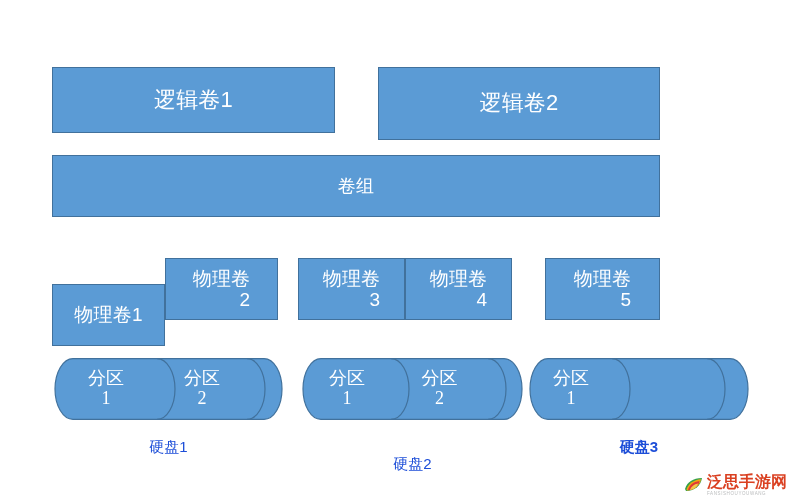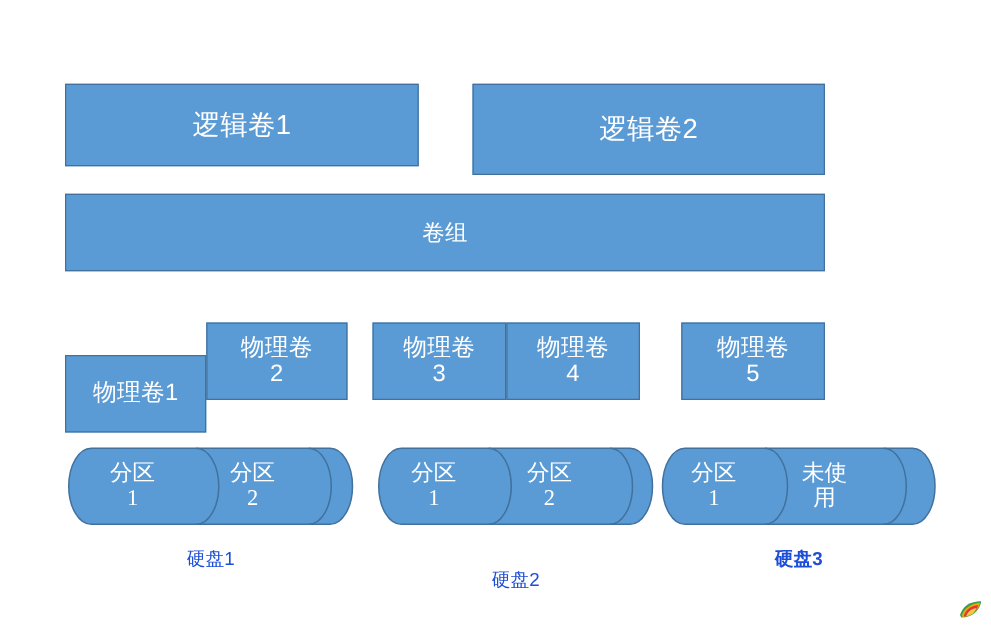--- a/index.html
+++ b/index.html
@@ -26,21 +26,21 @@
   
   .node {
     position: absolute;
     box-sizing: border-box;
     background: #5b9bd5;
     border: 1px solid #41719c;
     color: #ffffff;
     display: flex;
     align-items: center;
     justify-content: center;
-    text-align: center;
+    text-align: right;
     line-height: 1.12;
     letter-spacing: 0.2px;
     white-space: pre-line;
     user-select: none;
   }
 
   .lv       { font-size: 22px; }
   .vg       { font-size: 18px; }
   .pv       { font-size: 19px; }
 
@@ -161,28 +161,30 @@
       </div>
       <div class="disk-caption" style="left: 303px; top: 455px; width: 219px;">硬盘2</div>
       <div class="disk" style="left: 530px; top: 358px; width: 218px; height: 62px;">
         <svg width="218" height="62" viewBox="0 0 218 62">
           <path d="M 18 0.6 L 200 0.6 A 18 30.4 0 0 1 200 61.4 L 18 61.4 A 18 30.4 0 0 1 18 0.6 Z" fill="#5b9bd5" stroke="#41719c" stroke-width="1.2"></path>
           <path d="M 82 0.6 A 18 30.4 0 0 1 82 61.4" fill="none" stroke="#41719c" stroke-width="1.2"></path>
           <path d="M 177 0.6 A 18 30.4 0 0 1 177 61.4" fill="none" stroke="#41719c" stroke-width="1.2"></path>
         </svg>
         <div class="seg-label" style="left: 0px; top: 0px; width: 82px; height: 62px;">分区
 1</div>
-        <div class="seg-label" style="left: 82px; top: 0px; width: 95px; height: 62px;">未使
-用</div>
       </div>
       <div class="disk-caption" style="left: 530px; top: 438px; width: 218px; font-weight: bold;">硬盘3</div>
     </div>
 
   <div id="watermark">
     <svg width="20" height="16" viewBox="0 0 20 16">
       <path d="M1 12 C3 5, 9 1, 18 1 C17 8, 11 14, 2 14 Z" fill="#2f9e44"></path>
       <path d="M2.5 12.4 C4.5 6.5, 9.5 2.8, 17 2.2 C16 8, 10.5 13, 3 13.6 Z" fill="#f0a30a"></path>
       <path d="M4 12.6 C5.5 8, 9.5 4.8, 15.5 4 C14.7 8.6, 10.6 12.4, 4.6 13.2 Z" fill="#e03131"></path>
       <path d="M6 12.8 C7.2 9.4, 10 7, 14 6.4 C13.4 9.6, 10.6 12, 6.4 12.9 Z" fill="#f2c744"></path>
     </svg>
+    <span class="wm-text">
+      <span class="wm-main">泛思手游网</span>
+      <span class="wm-sub">FANSISHOUYOUWANG</span>
+    </span>
   </div>
 
 </div>
 
 </body></html>

